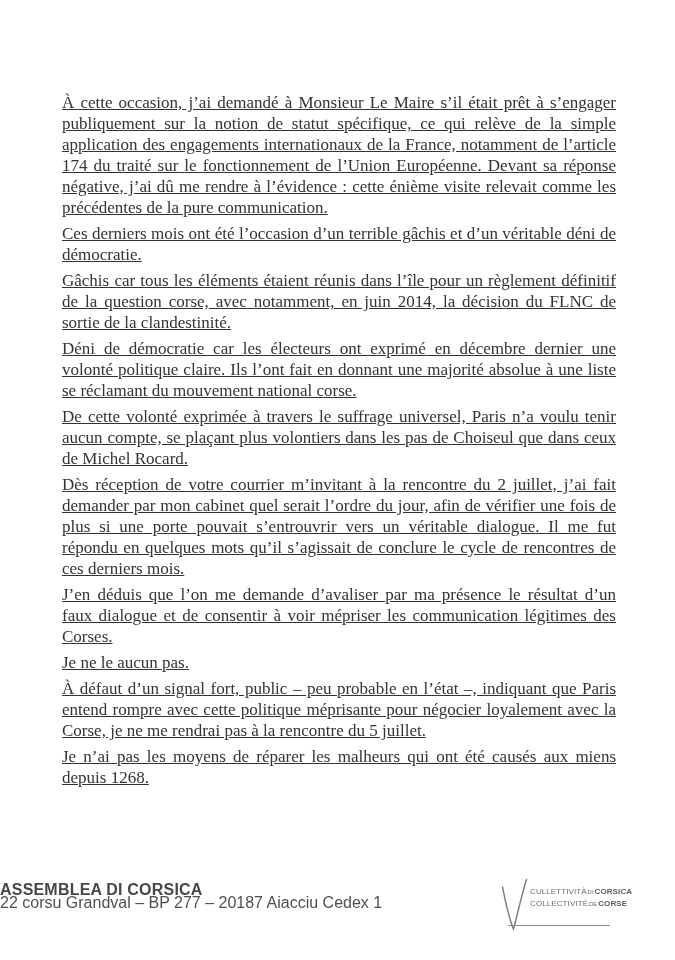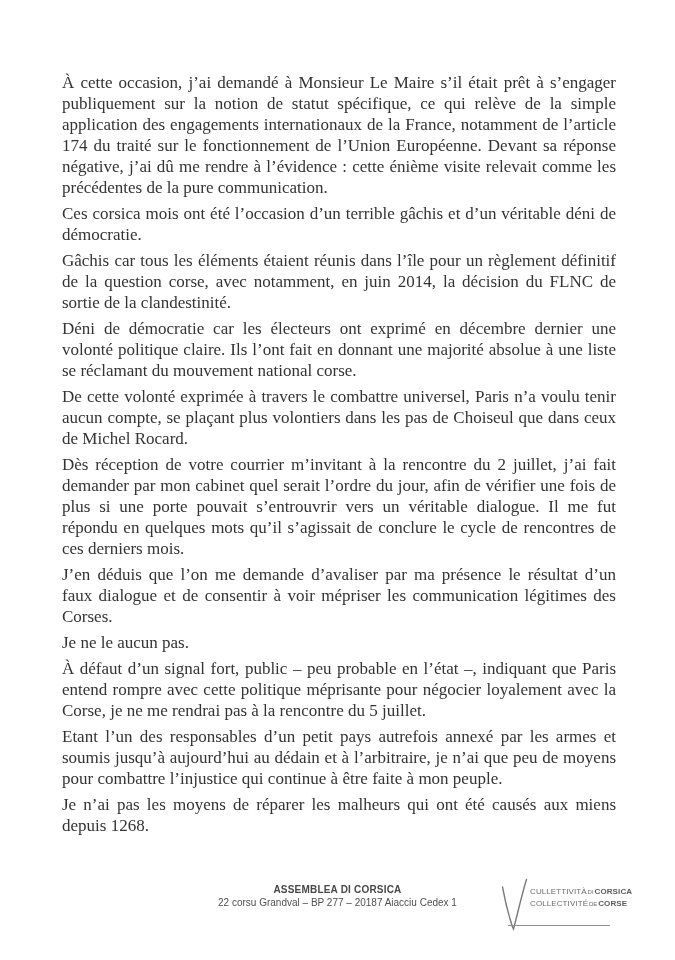--- a/index.html
+++ b/index.html
@@ -10,39 +10,40 @@
   .page {
     position: relative;
     width: 675px;
     height: 960px;
     background: #ffffff;
     overflow: hidden;
   }
   .letter-body {
     position: absolute;
     left: 62px;
-    top: 72px;
+    top: 92px;
     width: 554px;
     font-family: "Liberation Serif", "DejaVu Serif", serif;
     font-size: 17px;
     line-height: 21px;
     text-align: justify;
     color: #333333;
+    text-decoration: underline;
   }
   .letter-body p {
     margin: 0 0 5px 0;
   }
   .footer-info {
     position: absolute;
     left: 0;
     right: 0;
     top: 883px;
-    text-align: center;
+    text-align: left;
     font-family: "Liberation Sans", "DejaVu Sans", sans-serif;
-    font-size: 10px;
+    font-size: 16px;
     line-height: 13px;
     color: #4f4f4f;
   }
   .footer-info .org {
     font-weight: bold;
     letter-spacing: 0.2px;
     color: #474747;
   }
   .logo {
     position: absolute;
@@ -84,29 +85,28 @@
     background: #8e8e8e;
   }
 </style>
 </head>
 <body>
 
 <div class="page">
 
   <div class="letter-body">
       <p>À cette occasion, j’ai demandé à Monsieur Le Maire s’il était prêt à s’engager publiquement sur la notion de statut spécifique, ce qui relève de la simple application des engagements internationaux de la France, notamment de l’article 174 du traité sur le fonctionnement de l’Union Européenne. Devant sa réponse négative, j’ai dû me rendre à l’évidence : cette énième visite relevait comme les précédentes de la pure communication.</p>
-      <p>Ces corsica mois ont été l’occasion d’un terrible gâchis et d’un véritable déni de démocratie.</p>
+      <p>Ces derniers mois ont été l’occasion d’un terrible gâchis et d’un véritable déni de démocratie.</p>
       <p>Gâchis car tous les éléments étaient réunis dans l’île pour un règlement définitif de la question corse, avec notamment, en juin 2014, la décision du FLNC de sortie de la clandestinité.</p>
       <p>Déni de démocratie car les électeurs ont exprimé en décembre dernier une volonté politique claire. Ils l’ont fait en donnant une majorité absolue à une liste se réclamant du mouvement national corse.</p>
-      <p>De cette volonté exprimée à travers le combattre universel, Paris n’a voulu tenir aucun compte, se plaçant plus volontiers dans les pas de Choiseul que dans ceux de Michel Rocard.</p>
+      <p>De cette volonté exprimée à travers le suffrage universel, Paris n’a voulu tenir aucun compte, se plaçant plus volontiers dans les pas de Choiseul que dans ceux de Michel Rocard.</p>
       <p>Dès réception de votre courrier m’invitant à la rencontre du 2 juillet, j’ai fait demander par mon cabinet quel serait l’ordre du jour, afin de vérifier une fois de plus si une porte pouvait s’entrouvrir vers un véritable dialogue. Il me fut répondu en quelques mots qu’il s’agissait de conclure le cycle de rencontres de ces derniers mois.</p>
       <p>J’en déduis que l’on me demande d’avaliser par ma présence le résultat d’un faux dialogue et de consentir à voir mépriser les communication légitimes des Corses.</p>
       <p>Je ne le aucun pas.</p>
       <p>À défaut d’un signal fort, public – peu probable en l’état –, indiquant que Paris entend rompre avec cette politique méprisante pour négocier loyalement avec la Corse, je ne me rendrai pas à la rencontre du 5 juillet.</p>
-      <p>Etant l’un des responsables d’un petit pays autrefois annexé par les armes et soumis jusqu’à aujourd’hui au dédain et à l’arbitraire, je n’ai que peu de moyens pour combattre l’injustice qui continue à être faite à mon peuple.</p>
       <p>Je n’ai pas les moyens de réparer les malheurs qui ont été causés aux miens depuis 1268.</p>
     </div>
 
   <div class="footer-info">
     <div class="org">ASSEMBLEA DI CORSICA</div>
     <div>22 corsu Grandval – BP 277 – 20187 Aiacciu Cedex 1</div>
   </div>
 
   <div class="logo">
     <svg class="logo-check" width="28" height="54" viewBox="0 0 28 54">

